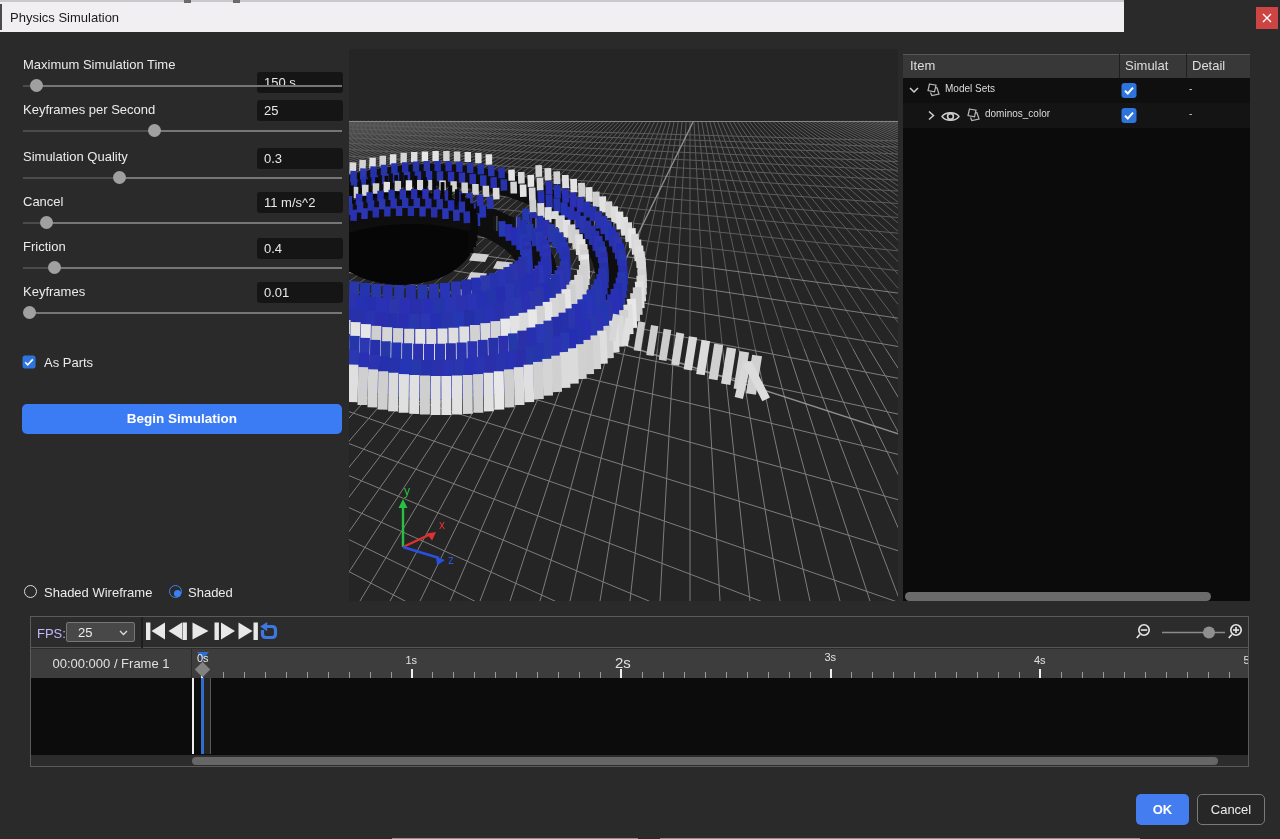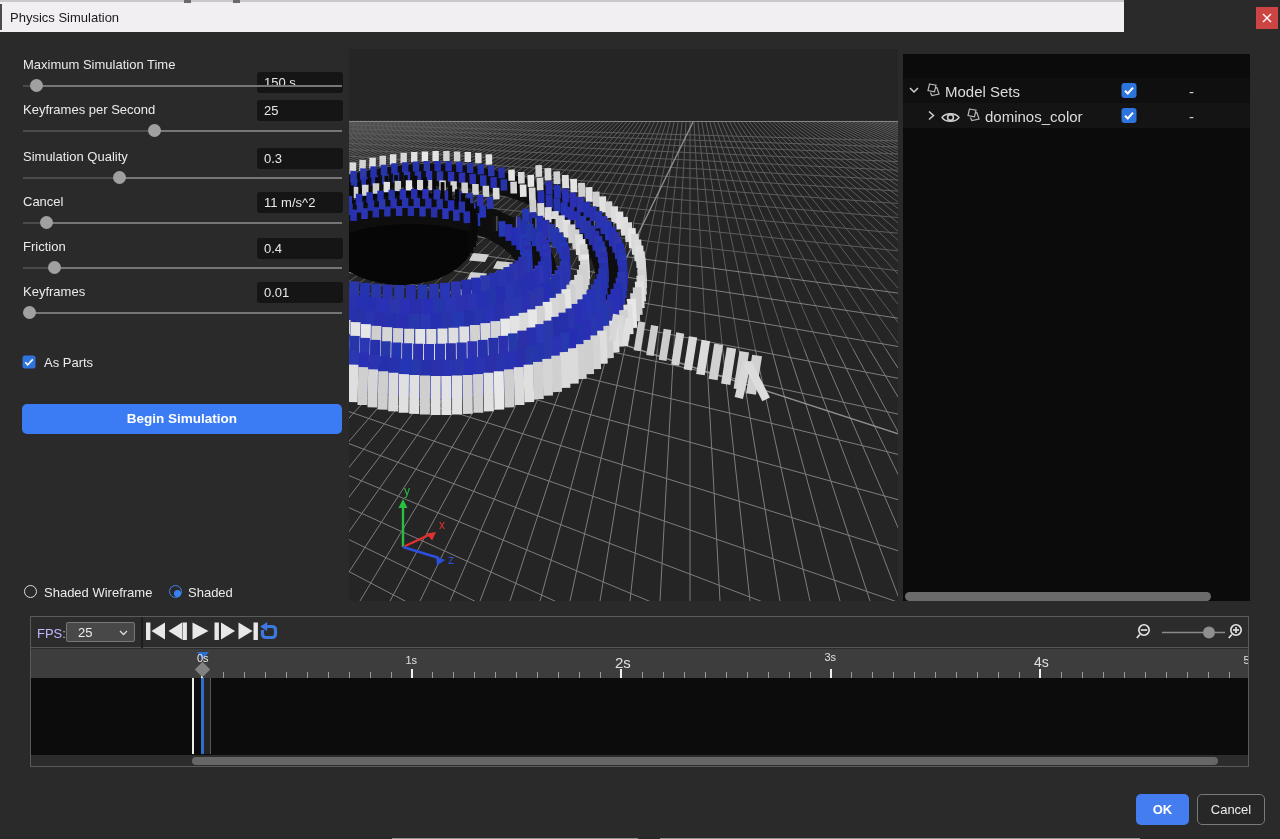--- a/index.html
+++ b/index.html
@@ -12,21 +12,21 @@
 .track{position:absolute;left:23px;width:319px;height:2px;background:#767676}
 .trackf{position:absolute;left:23px;height:2px;background:#4b4b4b}
 .thumb{position:absolute;width:13px;height:13px;border-radius:50%;background:#a0a0a0}
 .viewport{position:absolute;left:349px;top:49px;width:549px;height:552px;background:#252525}
 .rtable{position:absolute;left:903px;top:54px;width:347px;height:547px;background:#0b0b0b}
 .rhead{position:absolute;left:0;top:0;width:347px;height:24px;background:#383838;box-shadow:inset 0 1px 0 #585858;font-size:13px;color:#dedede}
 .rhead .c1{position:absolute;left:7px;top:4px}
 .rhead .c2{position:absolute;left:222px;top:4px}
 .rhead .c3{position:absolute;left:289px;top:4px}
 .rhead .s{position:absolute;top:0;width:1px;height:24px;background:#1f1f1f}
-.rrow{position:absolute;left:0;width:347px;height:25px;font-size:15px;color:#dcdcdc}
+.rrow{position:absolute;left:0;width:347px;height:25px;font-size:10px;color:#dcdcdc}
 .tlpanel{position:absolute;left:30px;top:616px;width:1219px;height:151px;border:1px solid #5a5a5a;background:#2c2c2c}
 .fpsrow{position:absolute;left:0;top:0;width:100%;height:31px;border-bottom:1px solid #555}
 .fpssel{position:absolute;left:35px;top:5px;width:69px;height:20px;background:#484848;border:1px solid #777;border-radius:2px;font-size:13px;color:#eee}
 .rulerrow{position:absolute;left:0;top:32px;width:1217px;height:29px;background:#3d3d3d;overflow:hidden}
 .rulerbox{position:absolute;left:0;top:0;width:161px;height:29px;background:#3d3d3d;border-right:1px solid #2a2a2a;text-align:center;font-size:13px;color:#e0e0e0;line-height:29px}
 .trackarea{position:absolute;left:0;top:61px;width:1217px;height:77px;background:#0c0c0c}
 .sbarrow{position:absolute;left:0;top:138px;width:1217px;height:11px;background:#2c2c2c}
 .btn-ok{position:absolute;left:1136px;top:794px;width:53px;height:31px;background:#447df0;border-radius:5px;color:#fff;font-size:13px;font-weight:bold;text-align:center;line-height:31px}
 .btn-cancel{position:absolute;left:1197px;top:794px;width:68px;height:31px;background:#272727;border:1.5px solid #7a7a7a;border-radius:5px;color:#ececec;font-size:13px;text-align:center;line-height:29px}
 .radio{position:absolute;width:13px;height:13px;border-radius:50%}
@@ -795,20 +795,27 @@
         <path d="M 87 483 l -9.5 1.4 l 5.6 7.2 z" fill="#e03131" stroke="none"></path>
         <line x1="54" y1="498" x2="90" y2="509" stroke="#2b50e0"></line>
         <path d="M 96 511 l -9 -3.2 l 1 8.8 z" fill="#2b50e0" stroke="none"></path>
       </g>
       <text x="55" y="446" fill="#27c040" font-size="12">y</text>
       <text x="90" y="480" fill="#e03131" font-size="12">x</text>
       <text x="99" y="515" fill="#2b50e0" font-size="12">z</text>
     </svg></div>
 
 <div class="rtable">
+  <div class="rhead">
+    <span class="c1">Item</span>
+      <span class="c2">Simulat</span>
+      <span class="c3">Detail</span>
+    <span class="s" style="left:216px"></span>
+      <span class="s" style="left:283px"></span>
+  </div>
   <div class="rrow" style="top:24px;background:#0f0f0f">
     <svg style="position:absolute;left:6px;top:8px" width="10" height="8" viewBox="0 0 10 8">
         <path d="M1 2 L5 6 L9 2" stroke="#cfcfcf" stroke-width="1.5" fill="none"></path>
       </svg>
     <span style="position:absolute;left:22px;top:5px"><svg width="16" height="14" viewBox="0 0 16 14">
           <g fill="none" stroke="#b9b9b9" stroke-width="1.2">
             <path d="M4.5 1 L11 2.2 L9.5 8.8 L3 7.6 Z"></path>
             <path d="M5.5 9.6 L6.8 12.6 L14 11 L12 4.8 L10.6 4.6"></path>
           </g>
         </svg></span>
@@ -878,20 +885,21 @@
         <circle cx="73" cy="9.5" r="6" fill="#8f8f8f"></circle>
         <g stroke="#e8e8e8" stroke-width="1.6" fill="none">
           <circle cx="100" cy="7" r="5.2"></circle>
           <line x1="97" y1="7" x2="103" y2="7"></line>
           <line x1="100" y1="4" x2="100" y2="10"></line>
           <line x1="95.8" y1="11.5" x2="92.8" y2="15"></line>
         </g>
       </svg>
   </div>
   <div class="rulerrow">
+    <div class="rulerbox">00:00:000 / Frame 1</div>
     <div style="position:absolute;left:170.0px;top:20px;width:2px;height:9px;background:#f0f0f0"></div>
       <div style="position:absolute;left:191.9px;top:23px;width:1px;height:6px;background:#9a9a9a"></div>
       <div style="position:absolute;left:212.9px;top:23px;width:1px;height:6px;background:#9a9a9a"></div>
       <div style="position:absolute;left:233.8px;top:23px;width:1px;height:6px;background:#9a9a9a"></div>
       <div style="position:absolute;left:254.8px;top:23px;width:1px;height:6px;background:#9a9a9a"></div>
       <div style="position:absolute;left:275.8px;top:23px;width:1px;height:6px;background:#9a9a9a"></div>
       <div style="position:absolute;left:296.7px;top:23px;width:1px;height:6px;background:#9a9a9a"></div>
       <div style="position:absolute;left:317.6px;top:23px;width:1px;height:6px;background:#9a9a9a"></div>
       <div style="position:absolute;left:338.6px;top:23px;width:1px;height:6px;background:#9a9a9a"></div>
       <div style="position:absolute;left:359.5px;top:23px;width:1px;height:6px;background:#9a9a9a"></div>
@@ -931,21 +939,21 @@
       <div style="position:absolute;left:1071.8px;top:23px;width:1px;height:6px;background:#9a9a9a"></div>
       <div style="position:absolute;left:1092.8px;top:23px;width:1px;height:6px;background:#9a9a9a"></div>
       <div style="position:absolute;left:1113.8px;top:23px;width:1px;height:6px;background:#9a9a9a"></div>
       <div style="position:absolute;left:1134.7px;top:23px;width:1px;height:6px;background:#9a9a9a"></div>
       <div style="position:absolute;left:1155.7px;top:23px;width:1px;height:6px;background:#9a9a9a"></div>
       <div style="position:absolute;left:1176.6px;top:23px;width:1px;height:6px;background:#9a9a9a"></div>
       <div style="position:absolute;left:1197.5px;top:23px;width:1px;height:6px;background:#9a9a9a"></div>
       <div style="position:absolute;left:374.5px;top:5px;font-size:11px;color:#e0e0e0">1s</div>
       <div style="position:absolute;left:584.0px;top:5px;font-size:15px;color:#e0e0e0">2s</div>
       <div style="position:absolute;left:793.5px;top:2px;font-size:11px;color:#e0e0e0">3s</div>
-      <div style="position:absolute;left:1003.0px;top:5px;font-size:14px;color:#e0e0e0">4s</div>
+      <div style="position:absolute;left:1003.0px;top:5px;font-size:11px;color:#e0e0e0">4s</div>
       <div style="position:absolute;left:1212.5px;top:5px;font-size:11px;color:#e0e0e0">5s</div>
     <div style="position:absolute;left:165.5px;top:3px;width:0;height:0;border-left:6px solid transparent;border-right:6px solid transparent;border-top:7px solid #2e6fd0"></div>
     <div style="position:absolute;left:166px;top:3px;font-size:11px;color:#e8e8e8">0s</div>
     <div style="position:absolute;left:165.5px;top:14.5px;width:11px;height:11px;background:#828282;transform:rotate(45deg)"></div>
   </div>
   <div class="trackarea">
     <div style="position:absolute;left:160.5px;top:0;width:2px;height:76px;background:#ededed"></div>
     <div style="position:absolute;left:172px;top:0;width:7px;height:76px;background:#242424"></div>
     <div style="position:absolute;left:179px;top:0;width:1px;height:76px;background:#585858"></div>
     <div style="position:absolute;left:170px;top:0;width:2.5px;height:76px;background:#2e6fd0"></div>

